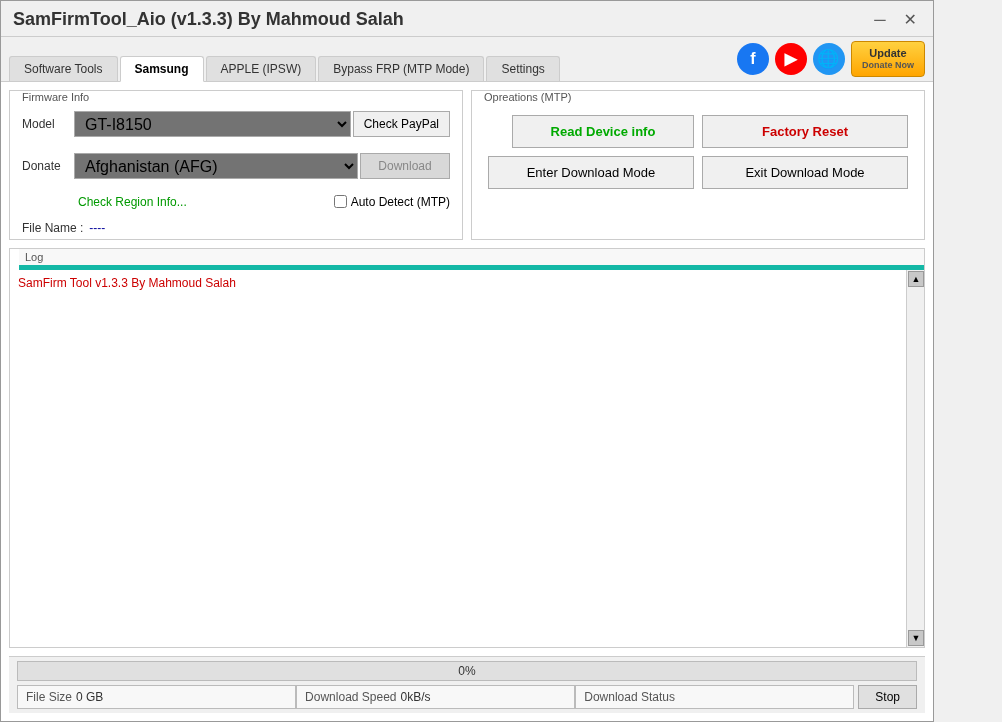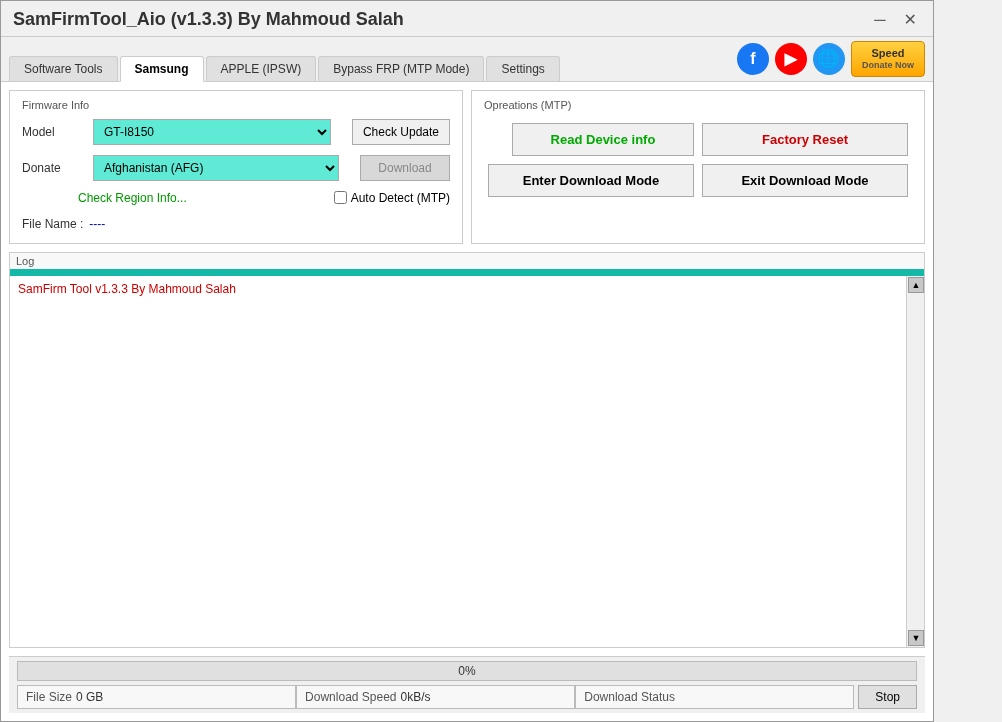--- a/index.html
+++ b/index.html
@@ -113,53 +113,53 @@
       overflow: hidden;
     }
     .top-panels {
       display: flex;
       gap: 8px;
       margin-bottom: 8px;
     }
     .panel {
       border: 1px solid #ccc;
       background: #fff;
-      padding: 8px 12px;
+      padding: 0 12px;
     }
     .panel-title {
       font-size: 11px;
       color: #555;
       margin-bottom: 8px;
       font-weight: normal;
     }
     .firmware-panel {
       flex: 1;
       min-width: 0;
     }
     .operations-panel {
       flex: 1;
       min-width: 0;
     }
     .form-row {
       display: flex;
       align-items: center;
-      margin-bottom: 10px;
-      gap: 21px;
+      margin-bottom: 16px;
+      gap: 2px;
     }
     .form-label {
       width: 50px;
       font-size: 12px;
       color: #333;
     }
     .form-select {
       flex: 1;
       padding: 3px 6px;
       border: 1px solid #aaa;
-      background: #5eead4;
-      font-size: 12px;
+      background: #737373;
+      font-size: 16px;
       height: 26px;
       cursor: pointer;
     }
     .btn-check-update {
       padding: 3px 10px;
       background: #f0f0f0;
       border: 1px solid #aaa;
       font-size: 12px;
       cursor: pointer;
       height: 26px;
@@ -222,35 +222,36 @@
     .ops-btn {
       padding: 8px 12px;
       border: 1px solid #aaa;
       background: #f0f0f0;
       font-size: 13px;
       cursor: pointer;
       font-weight: bold;
     }
     .ops-btn.green { color: #00AA00; margin-left: 24px; }
     .ops-btn.red { color: #CC0000; }
-    .ops-btn.bold-black { color: #000; font-weight: bold; }
+    .ops-btn.bold-black { color: #000; font-weight: normal; }
     .log-section {
       flex: 1;
       display: flex;
       flex-direction: column;
       border: 1px solid #ccc;
       min-height: 0;
       margin-bottom: 8px;
     }
     .log-label {
       font-size: 11px;
       color: #555;
       padding: 2px 6px;
-      border-bottom: 7px solid #14b8a6;
+      border-bottom: 5px solid #14b8a6;
       background: #f8f8f8;
+      margin-left: 9px;
     }
     .log-content {
       flex: 1;
       padding: 6px 8px;
       overflow-y: auto;
       background: #fff;
       position: relative;
     }
     .log-text {
       color: #CC0000;
@@ -336,39 +337,39 @@
       <div class="tab">Bypass FRP (MTP Mode)</div>
       <div class="tab">Settings</div>
     </div>
     <div class="social-icons">
       <div class="social-icon fb-icon">f</div>
       <div class="social-icon yt-icon">▶</div>
       <div class="social-icon web-icon">
         <span class="globe-icon-inner">🌐</span>
       </div>
       <button class="paypal-btn">
-        <div>Speed</div>
+        <div>Update</div>
         <div style="font-size:9px;color:#555;">Donate Now</div>
       </button>
     </div>
   </div>
 
   <div class="main-content">
 
     <div class="top-panels">
 
       <div class="panel firmware-panel">
         <div class="panel-title">Firmware Info</div>
 
         <div class="form-row">
           <span class="form-label">Model</span>
           <select class="form-select">
             <option>GT-I8150</option>
           </select>
-          <button class="btn-check-update">Check Update</button>
+          <button class="btn-check-update">Check PayPal</button>
         </div>
 
         <div class="form-row">
           <span class="form-label">Donate</span>
           <select class="form-select">
             <option>Afghanistan (AFG)</option>
           </select>
           <button class="btn-download">Download</button>
         </div>
 

